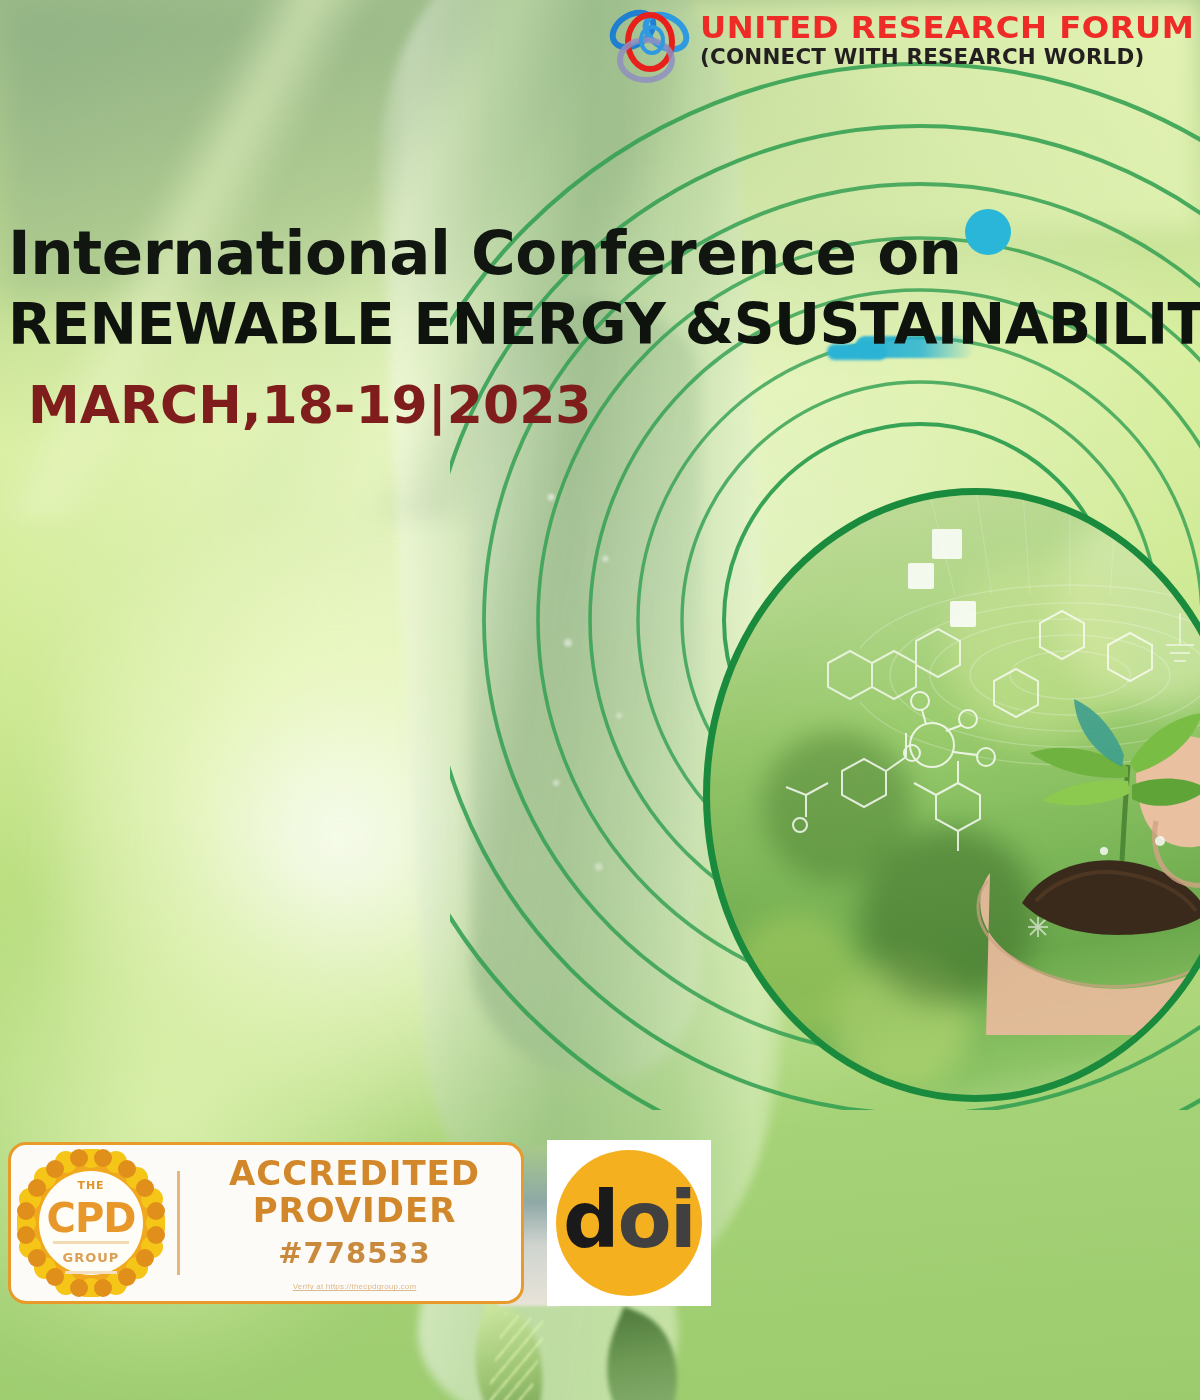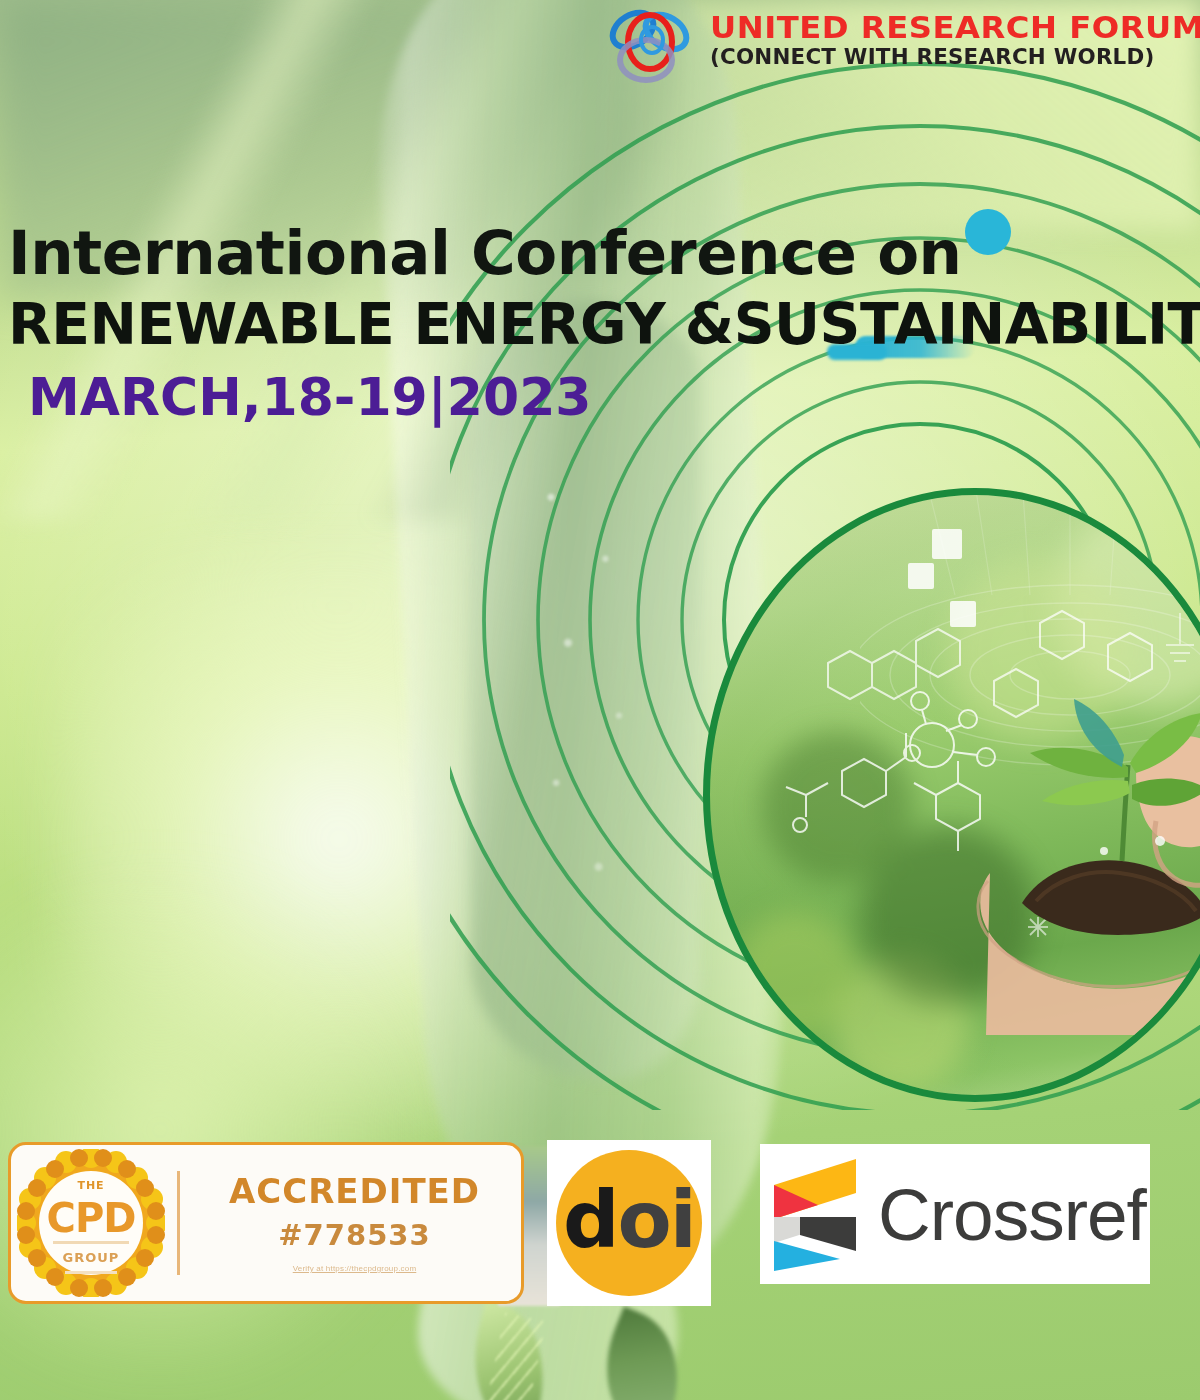--- a/index.html
+++ b/index.html
@@ -136,21 +136,21 @@
       radial-gradient(circle at 85% 18%, rgba(222,238,180,0.6) 0 84px, rgba(222,238,180,0) 126px);
     filter:blur(9px);
   }
   .photo-rings{position:absolute;right:-40px;top:-50px;width:420px;height:400px;opacity:0.55;}
   .photo-mol{position:absolute;left:0;top:0;width:100%;height:100%;}
   .hand-wrap{position:absolute;right:-6px;bottom:60px;width:300px;height:400px;}
 
   
   .logo-wrap{
     position:absolute;left:600px;top:4px;width:592px;height:86px;
-    display:flex;align-items:flex-start;gap:10px;
+    display:flex;align-items:flex-start;gap:0;
   }
   .logo-mark{width:100px;height:84px;flex:0 0 100px;}
   .logo-text{padding-top:8px;}
   .logo-title{
     font-family:"DejaVu Sans", sans-serif;
     font-weight:bold;font-size:31px;letter-spacing:0.5px;color:#ee2b26;
     line-height:1.02;white-space:nowrap;
     transform:scaleX(1.04);transform-origin:left center;
   }
   .logo-sub{
@@ -168,22 +168,22 @@
     line-height:1.0;white-space:nowrap;
   }
   .hl2{
     font-family:"DejaVu Sans", sans-serif;
     font-size:57px;font-weight:bold;color:#0e130e;letter-spacing:-0.5px;
     line-height:1.0;white-space:nowrap;margin-top:13px;
     transform:scaleX(0.995);transform-origin:left center;
   }
   .hl3{
     font-family:"DejaVu Sans", sans-serif;
-    font-size:52px;font-weight:bold;color:#4c1d95;letter-spacing:0px;
-    line-height:1.0;white-space:nowrap;margin-top:18px;margin-left:20px;
+    font-size:52px;font-weight:bold;color:#7f1d1d;letter-spacing:0px;
+    line-height:1.0;white-space:nowrap;margin-top:26px;margin-left:20px;
   }
 
   
   .badges{position:absolute;left:0;top:1138px;width:1200px;height:175px;}
 
   .cpd-card{
     position:absolute;left:8px;top:4px;width:516px;height:162px;
     background:#fdfbf7;border:3px solid #e89b2a;border-radius:18px;
     display:flex;align-items:center;box-sizing:border-box;overflow:hidden;
   }
@@ -441,37 +441,28 @@
           <text x="74" y="40" text-anchor="middle" font-family="DejaVu Sans, sans-serif" font-size="11" font-weight="bold" fill="#e0952a" letter-spacing="1">THE</text>
           <text x="74" y="83" text-anchor="middle" font-family="DejaVu Sans, sans-serif" font-size="40" font-weight="bold" fill="#e8982a" letter-spacing="-1">CPD</text>
           <rect x="36" y="92" width="76" height="3" fill="#f1d9b4"></rect>
           <text x="74" y="113" text-anchor="middle" font-family="DejaVu Sans, sans-serif" font-size="13" font-weight="bold" fill="#dba055" letter-spacing="1">GROUP</text>
           <rect x="48" y="122" width="52" height="3" fill="#f3e0c2"></rect>
         </g>
       </svg>
       <div class="cpd-div"></div>
       <div class="cpd-right">
         <div class="cpd-l1">ACCREDITED</div>
+        <div class="cpd-l2">PROVIDER</div>
         <div class="cpd-num">#778533</div>
         <div class="cpd-verify">Verify at https://thecpdgroup.com</div>
       </div>
     </div>
 
     <div class="doi-card">
       <div class="doi-circle">
         <span class="doi-text doi-d">d</span>
           <span class="doi-text doi-oi">oi</span>
       </div>
     </div>
 
-    <div class="crossref-card">
-      <svg class="cr-mark" viewBox="0 0 92 118">
-        <polygon points="4,30 86,4 86,38 4,64" fill="#fdb714"></polygon>
-        <polygon points="4,30 4,64 48,50" fill="#ef3340"></polygon>
-        <polygon points="4,62 86,62 4,88" fill="#d9d9d6"></polygon>
-        <polygon points="30,62 86,62 86,96 30,80" fill="#3c3c3b"></polygon>
-        <polygon points="4,86 70,104 4,116" fill="#24b0e0"></polygon>
-      </svg>
-      <div class="cr-word">Crossref</div>
-    </div>
 
   </div>
 </div>
 
 </body></html>

